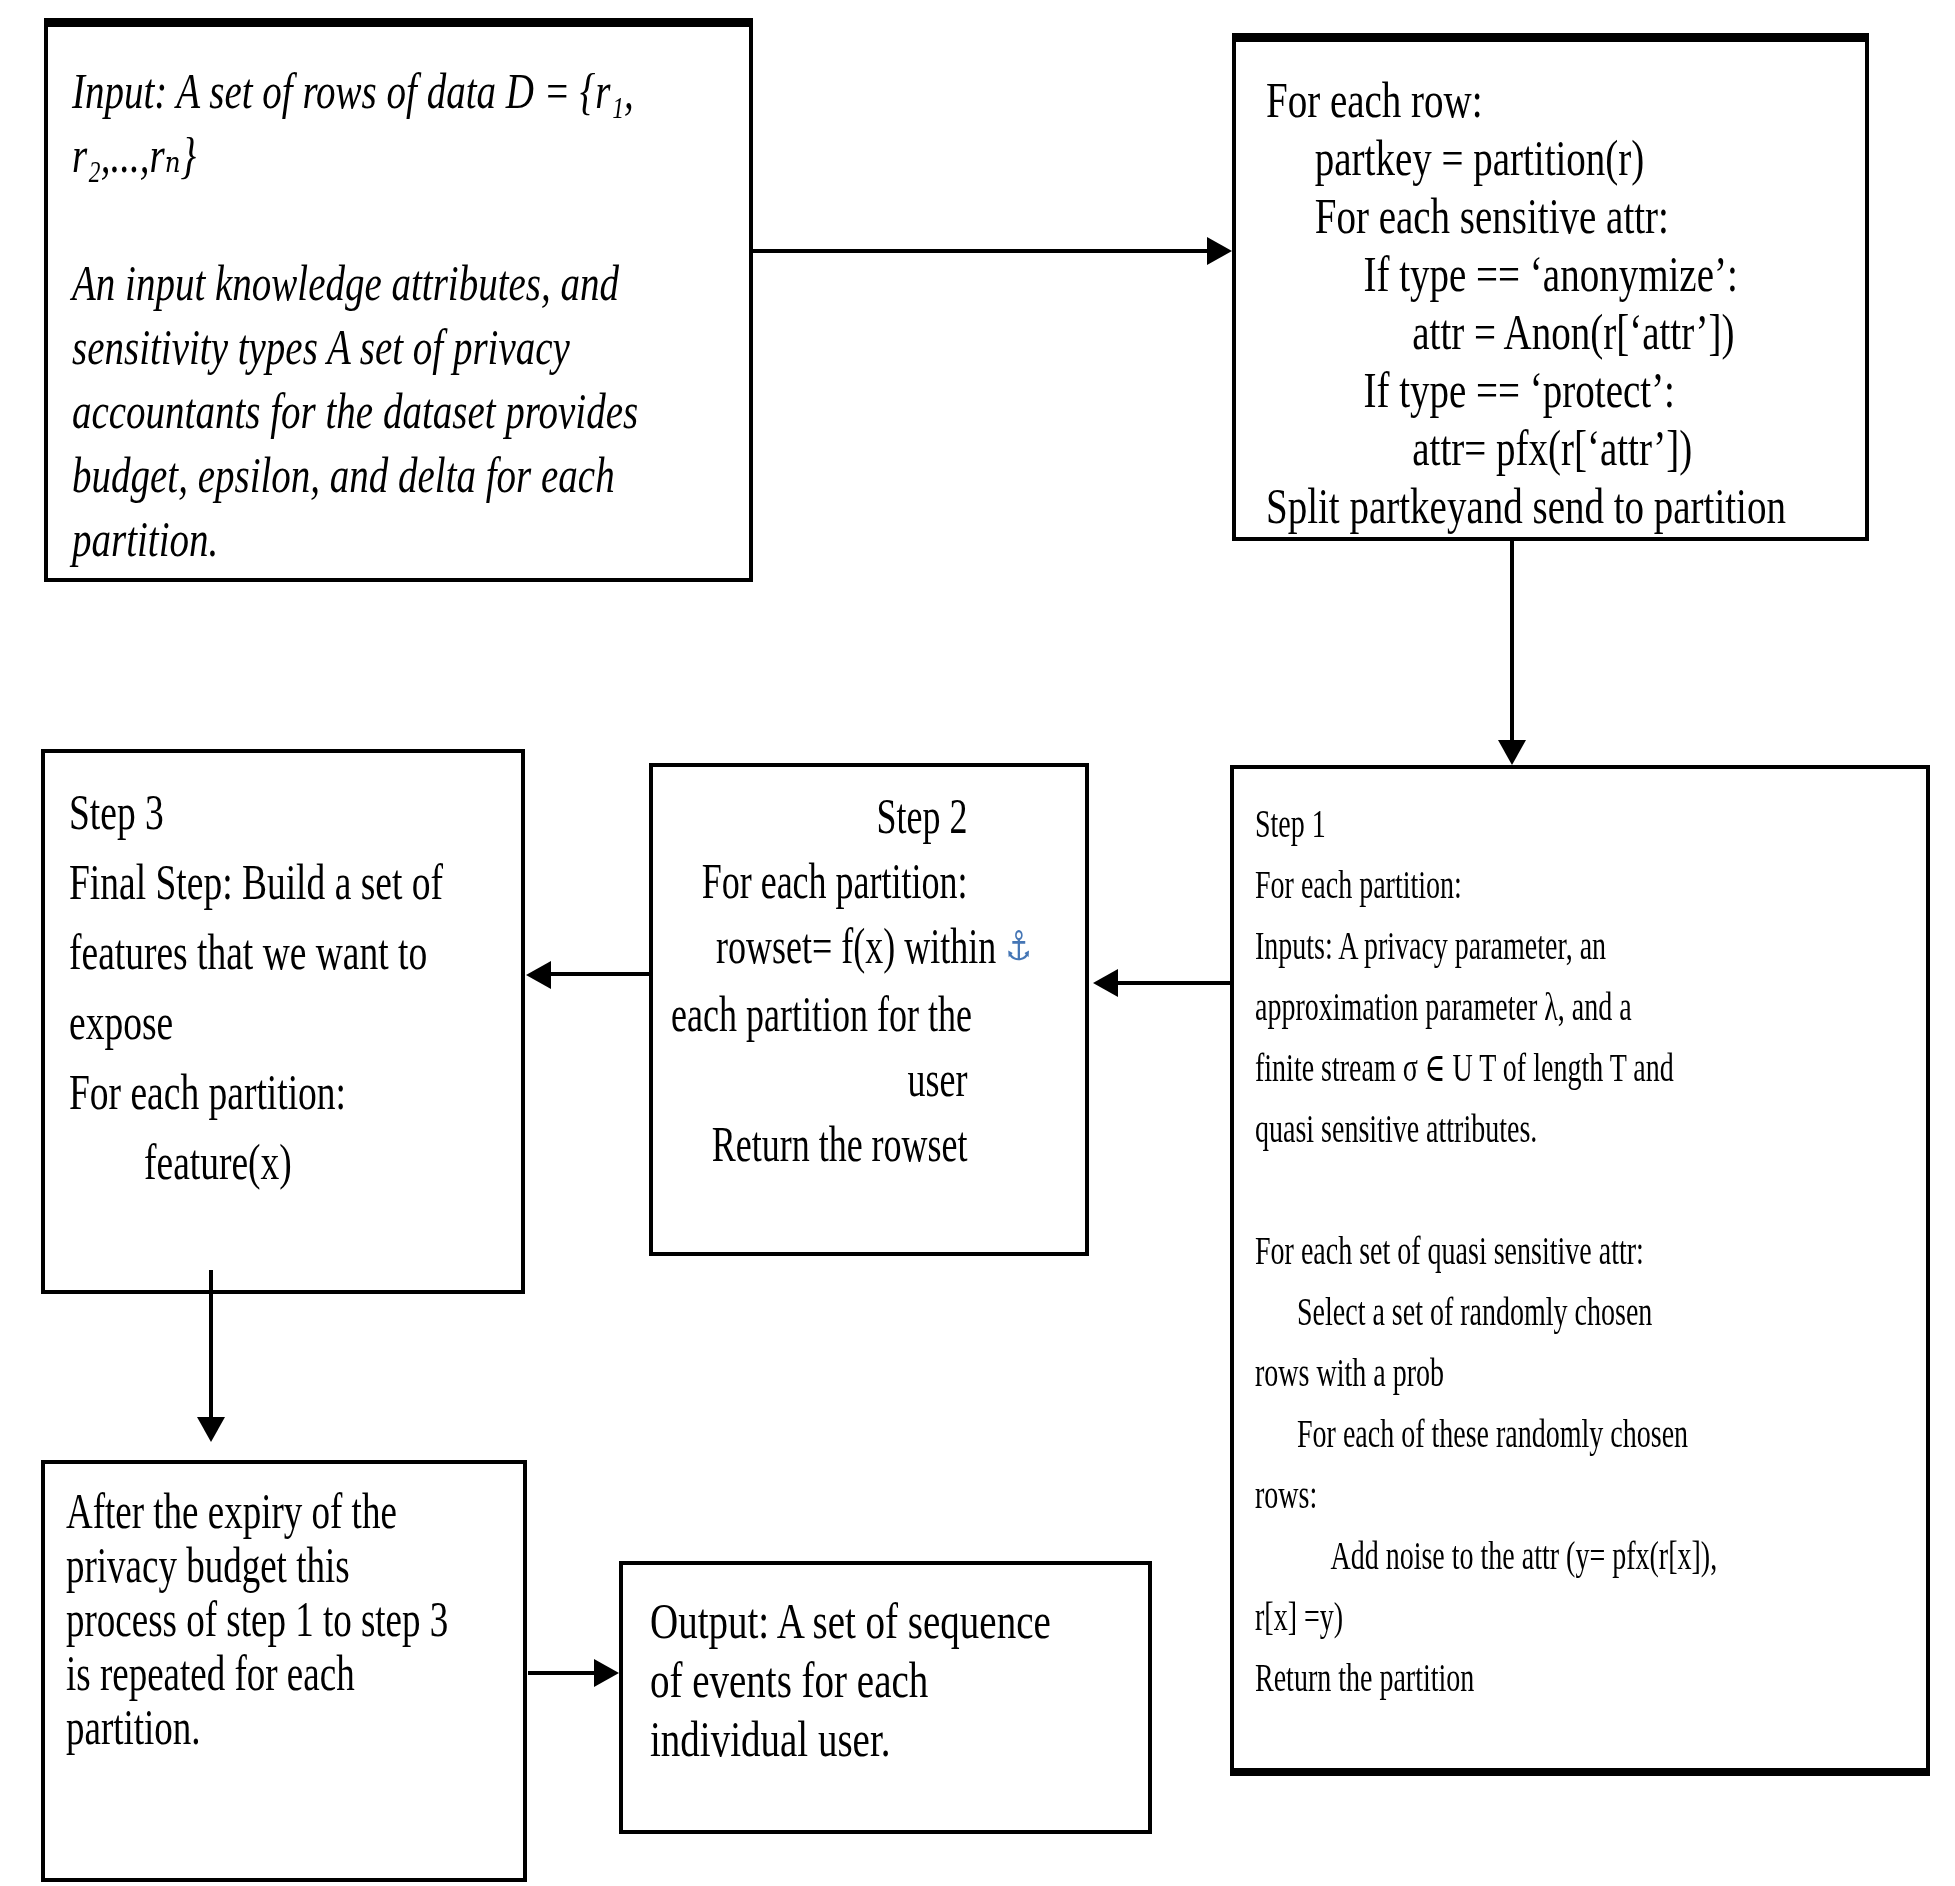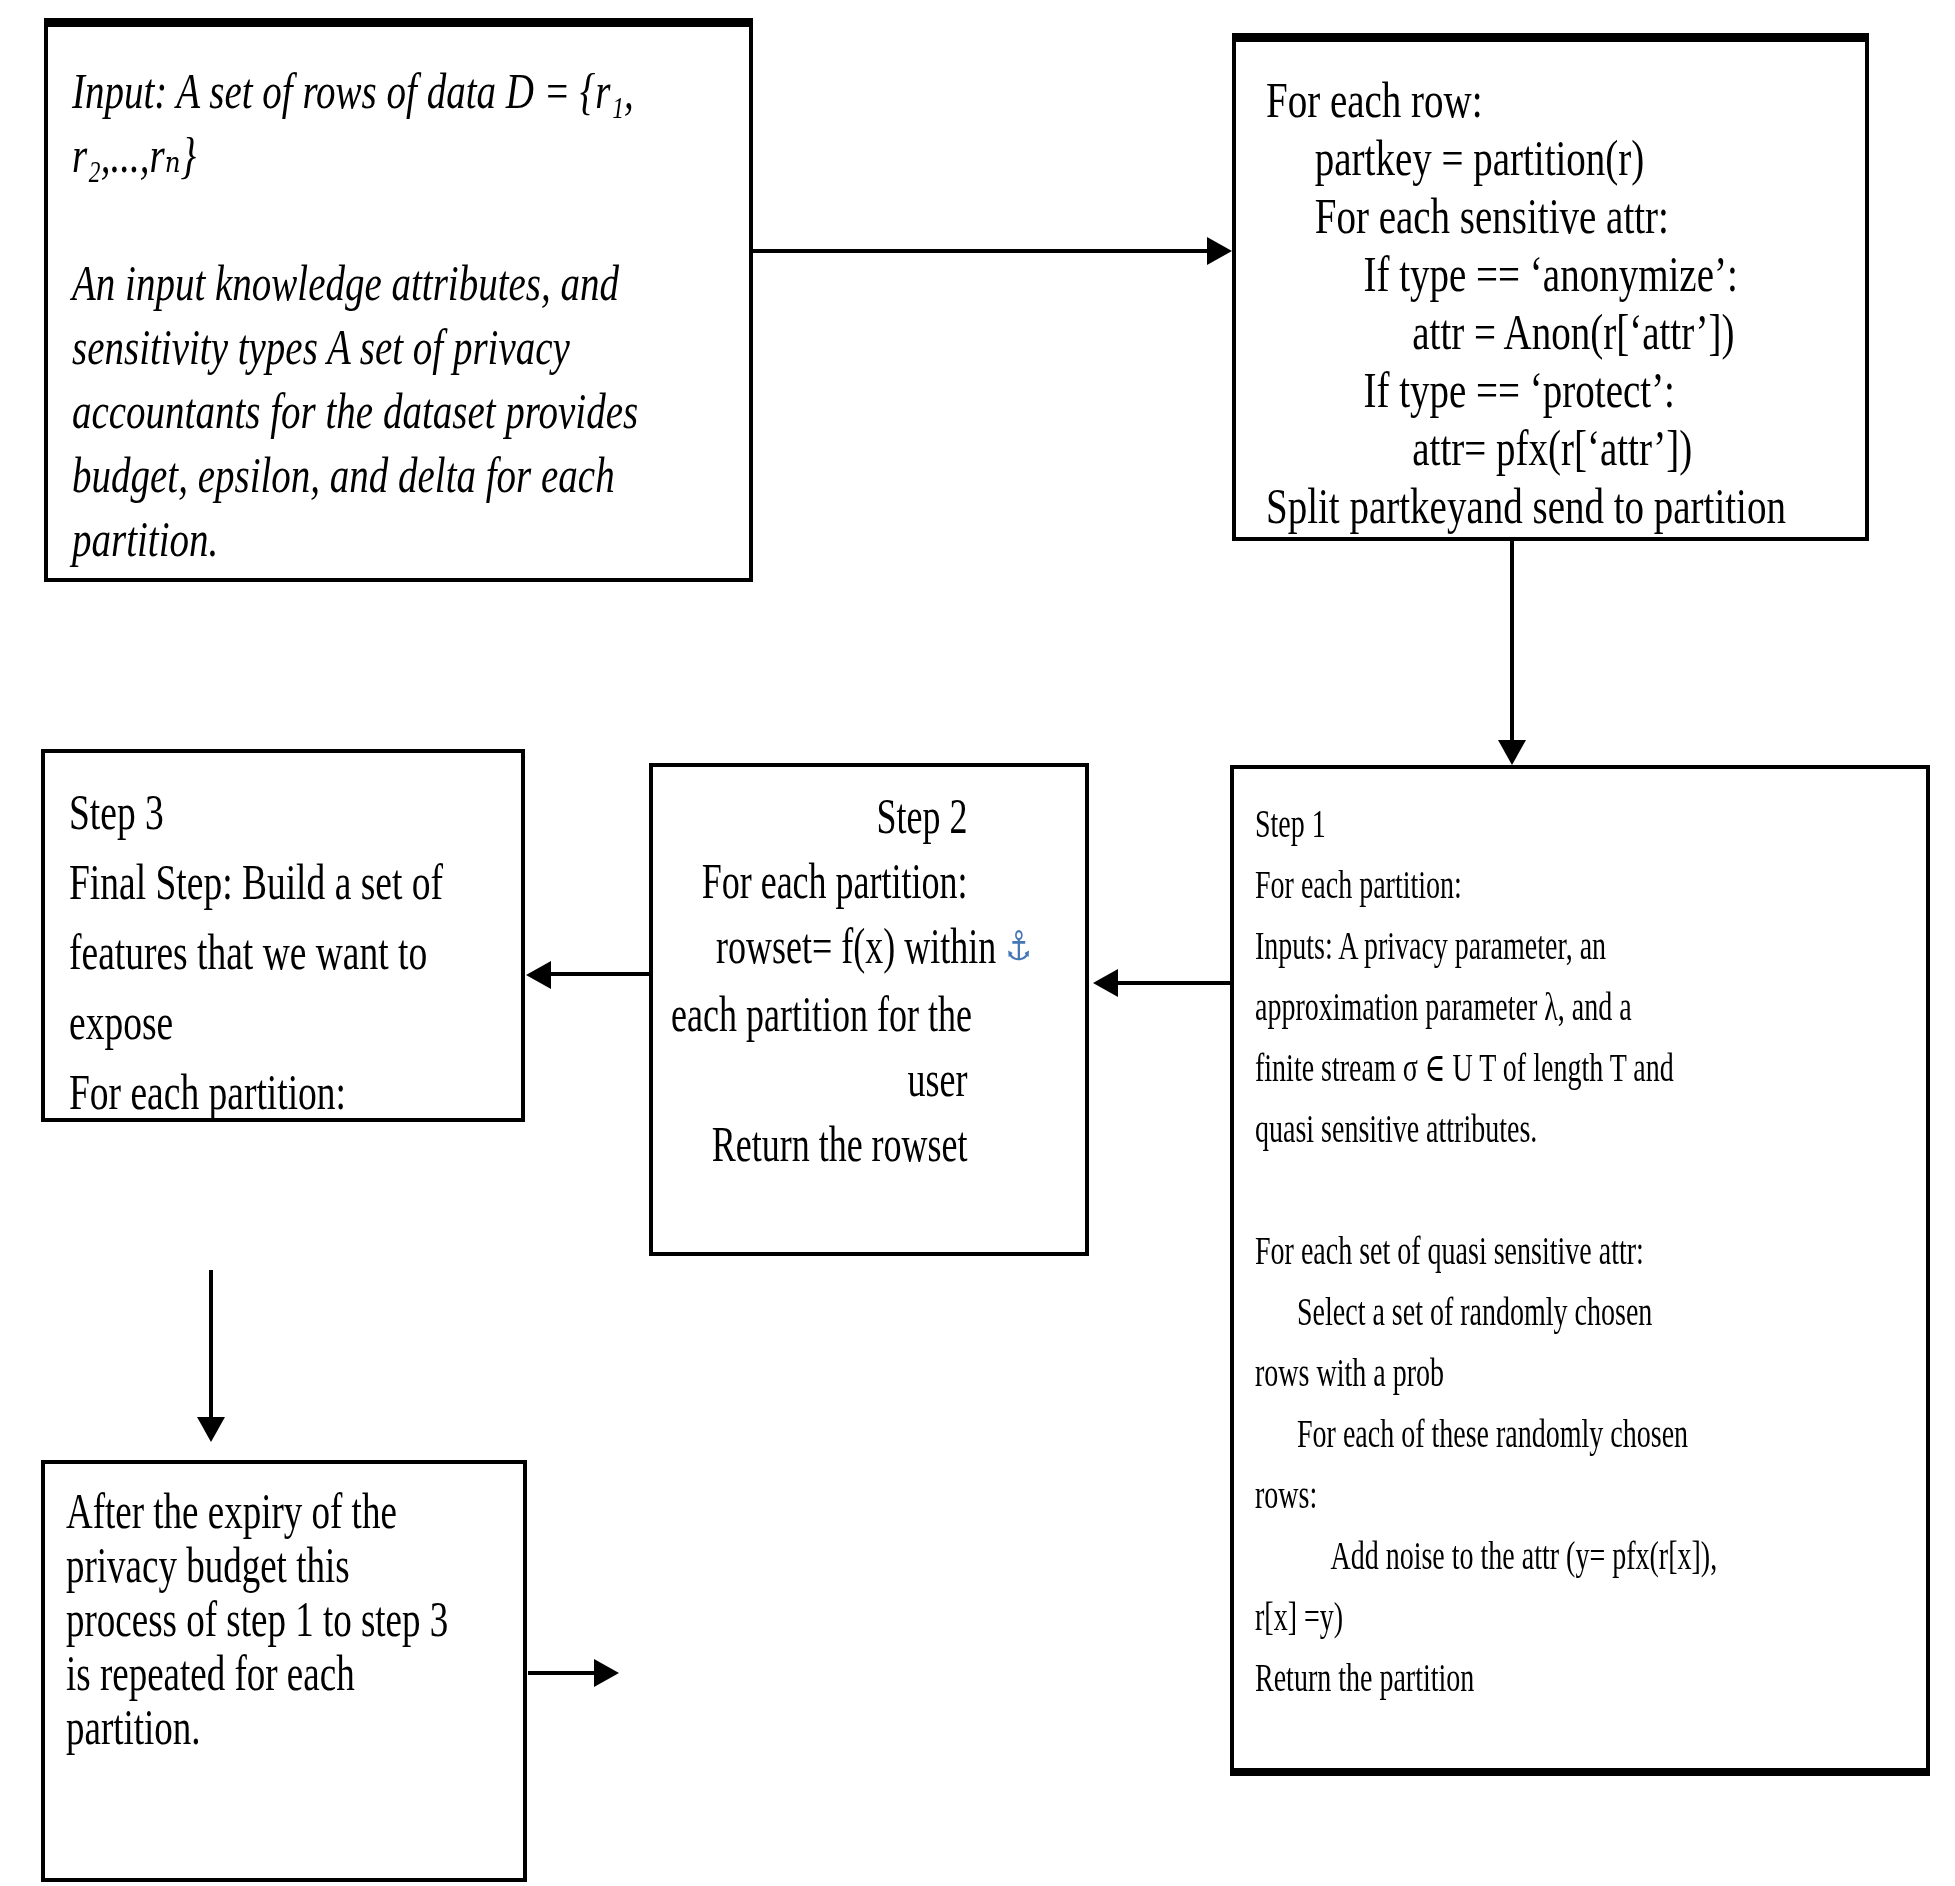--- a/index.html
+++ b/index.html
@@ -28,21 +28,21 @@
   #box-input .tl{transform:scaleX(0.78);}
   #box-foreach{left:1232px;top:32.5px;width:637px;height:508px;border-top-width:9.5px;
     font-size:50px;line-height:58px;padding:29.5px 5.9px 0 29.5px;}
   #box-foreach .tl{transform:scaleX(0.78);}
   #box-step1{left:1230px;top:765px;width:700px;height:1011px;border-bottom-width:8.3px;
     font-size:40px;line-height:61px;padding:23.6px 3.5px 0 21px;}
   #box-step1 .tl{transform:scaleX(0.70);}
   #box-step2{left:649px;top:763px;width:440px;height:493px;
     font-size:50px;line-height:65px;padding:16.5px 2.4px 0 17.7px;text-align:right;}
   #box-step2 .tl{transform:scaleX(0.72);}
-  #box-step3{left:41px;top:749px;width:484px;height:373px;
+  #box-step3{left:41px;top:749px;width:484px;height:545px;
     font-size:50px;line-height:70px;padding:23.6px 3.5px 0 23.6px;}
   #box-step3 .tl{transform:scaleX(0.75);}
   #box-repeat{left:41px;top:1441px;width:486px;height:422px;
     font-size:50px;line-height:54px;padding:20px 3.5px 0 21px;margin-top:19px;}
   #box-repeat .tl{transform:scaleX(0.74);}
   #box-output{left:619px;top:1561px;width:533px;height:273px;
     font-size:50px;line-height:59px;padding:26.6px 5.9px 0 26.6px;}
   #box-output .tl{transform:scaleX(0.78);}
 
   .icon-anchor{
@@ -149,20 +149,27 @@
   <div class="box" id="box-repeat">
     <div>
         <div class="tl">After the expiry of the</div>
         <div class="tl">privacy budget this</div>
         <div class="tl">process of step 1 to step 3</div>
         <div class="tl">is repeated for each</div>
         <div class="tl">partition.</div>
       </div>
   </div>
 
+  <div class="box" id="box-output">
+    <div>
+        <div class="tl">Output: A set of sequence</div>
+        <div class="tl">of events for each</div>
+        <div class="tl">individual user.</div>
+      </div>
+  </div>
 
   <div>
     <div class="aline" id="a1-line"></div>
     <div class="head head-right" id="a1-head"></div>
   </div>
 
   <div>
     <div class="aline" id="a2-line"></div>
     <div class="head head-down" id="a2-head"></div>
   </div>

